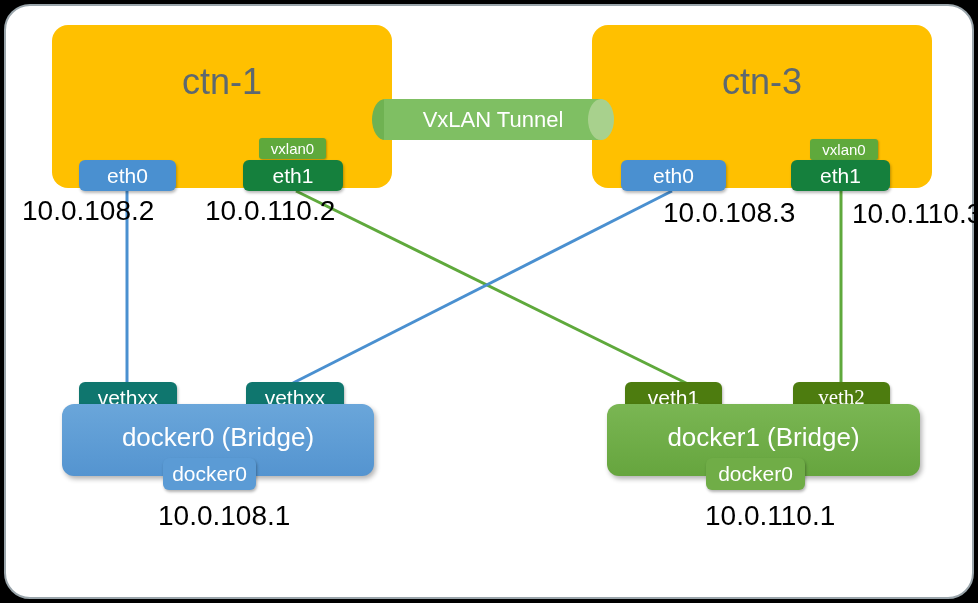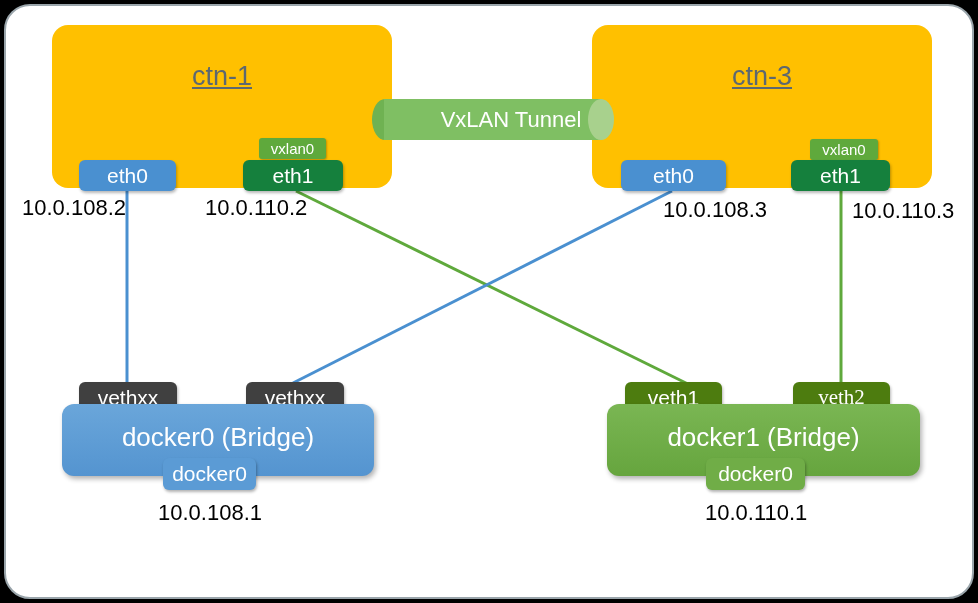--- a/index.html
+++ b/index.html
@@ -56,23 +56,22 @@
     background: #ffc000;
     border-radius: 16px;
     box-sizing: border-box;
   }
   .ctn-title {
     position: absolute;
     left: 0;
     top: 36px;
     width: 100%;
     text-align: center;
-    font-size: 27px;
+    font-size: 36px;
     color: #5d6870;
-    text-decoration: underline;
   }
   #ctn-1 { left: 52px;  top: 25px; width: 340px; height: 163px; }
   #ctn-2 { left: 592px; top: 25px; width: 340px; height: 163px; }
 
   
   .iface {
     position: absolute;
     height: 31px;
     border-radius: 6px;
     color: #ffffff;
@@ -145,21 +144,20 @@
     position: absolute;
     left: 0;
     top: 0;
     width: 218px;
     height: 41px;
     display: flex;
     align-items: center;
     justify-content: center;
     color: #ffffff;
     font-size: 22px;
-    padding-left: 18px;
   }
 
   
   .bridge {
     position: absolute;
     border-radius: 12px;
     box-shadow: 2px 3px 5px rgba(0,0,0,0.30);
   }
   .bridge-title {
     position: absolute;
@@ -195,31 +193,31 @@
     position: absolute;
     height: 31px;
     border-radius: 6px;
     color: #ffffff;
     font-size: 21px;
     display: flex;
     align-items: center;
     justify-content: center;
     box-shadow: 1px 2px 3px rgba(0,0,0,0.28);
   }
-  .veth.blue  { background: #404040; }
+  .veth.blue  { background: #0f766e; }
   .veth.green { background: #4d7c0f; }
   #veth-left-1  { left: 79px;  top: 382px; width: 98px; }
   #veth-left-2  { left: 246px; top: 382px; width: 98px; }
   #veth-right-1 { left: 625px; top: 382px; width: 97px; }
   #veth-right-2 { left: 793px; top: 382px; width: 97px; font-family: Liberation Serif, serif; }
 
   
   .ip-label {
     position: absolute;
-    font-size: 22px;
+    font-size: 28px;
     color: #000000;
     white-space: nowrap;
   }
   #ip-ctn1-eth0 { left: 22px;  top: 195px; }
   #ip-ctn1-eth1 { left: 205px; top: 195px; }
   #ip-ctn2-eth0 { left: 663px; top: 197px; }
   #ip-ctn2-eth1 { left: 852px; top: 198px; }
   #ip-bridge-left  { left: 158px; top: 500px; }
   #ip-bridge-right { left: 705px; top: 500px; }
 </style>

